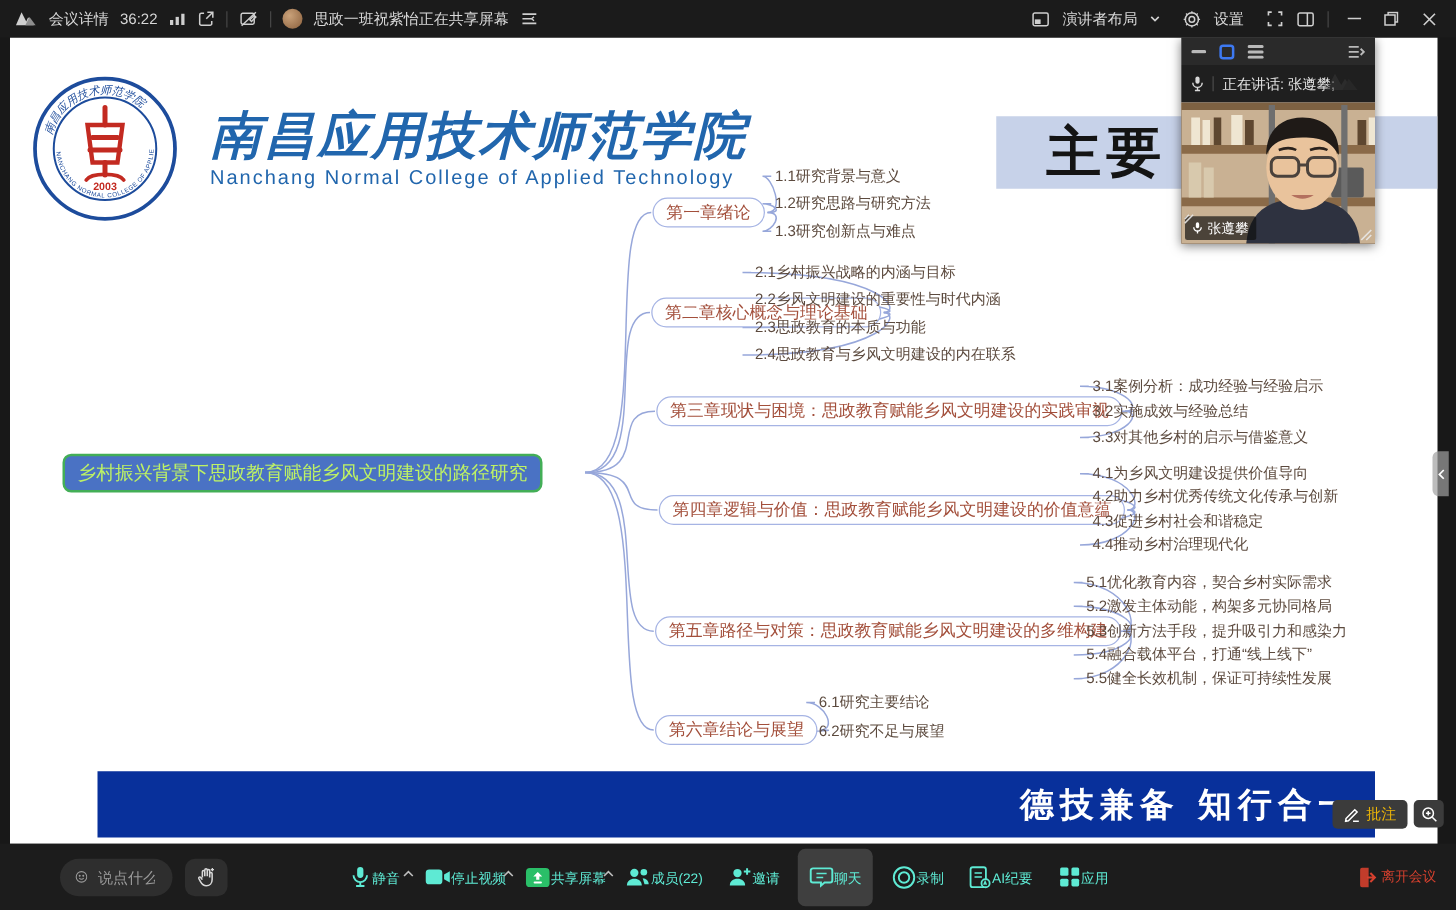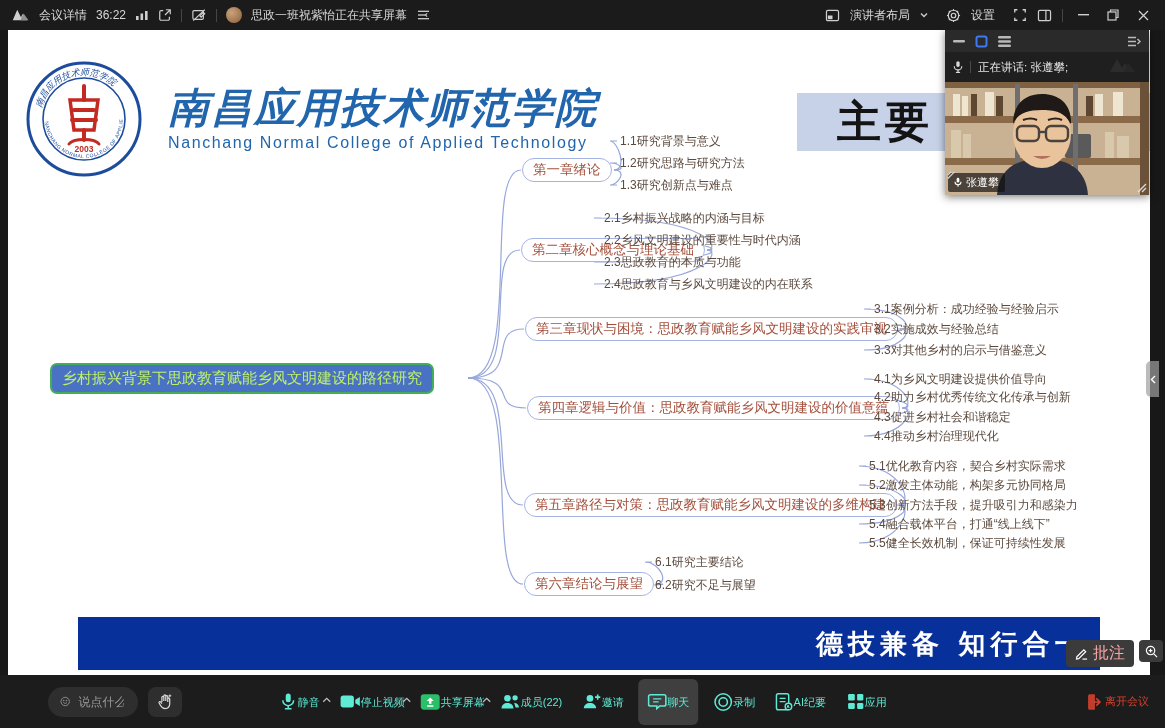--- a/index.html
+++ b/index.html
@@ -30,28 +30,28 @@
   .mm-root{position:absolute;background:#4a72c4;border:2px solid #43ae57;border-radius:7px;color:#bef264;
            font-size:15px;padding:4px 10px;white-space:nowrap;box-sizing:border-box;}
   .mm-box{position:absolute;background:#fff;border:1.3px solid #a6b4e4;border-radius:12px;color:#a34f3b;
           font-size:13.5px;padding:2px 10px;white-space:nowrap;transform:translateY(-50%);}
   .mm-sub{position:absolute;color:#5c4a3e;font-size:12px;white-space:nowrap;transform:translateY(-50%);}
   .motto-bar{position:absolute;left:70px;top:587px;width:1022px;height:53px;background:#08309b;}
   .motto-bar span{position:absolute;left:738px;top:50%;transform:translateY(-50%);color:#fff;
                   font-family:"DejaVu Serif",serif;font-weight:bold;font-size:27px;letter-spacing:5px;}
   
   .annotate{position:absolute;left:1066px;top:640px;display:flex;gap:5px;z-index:7;}
-  .anno-pill{display:flex;align-items:center;gap:5px;background:#3b3b3b;color:#fca5a5;font-size:16px;
+  .anno-pill{display:flex;align-items:center;gap:5px;background:#3b3b3b;color:#eab308;font-size:12px;
              border-radius:4px;padding:3px 9px;font-family:Liberation Serif, serif;}
   .anno-zoom{display:flex;align-items:center;justify-content:center;background:#3b3b3b;border-radius:4px;width:24px;height:22px;}
   
   .edge-tab{position:absolute;left:1146px;top:361px;width:13px;height:36px;background:rgba(160,160,160,.7);
             border-radius:5px 0 0 5px;display:flex;align-items:center;justify-content:center;z-index:6;}
   
-  .video-panel{position:absolute;left:945px;top:30px;width:204px;height:165px;z-index:5;
+  .video-panel{position:absolute;left:945px;top:30px;width:155px;height:165px;z-index:5;
                box-shadow:0 2px 8px rgba(0,0,0,.5);}
   .vp-row1{height:22px;background:#2a2a2a;display:flex;align-items:center;gap:10px;padding:0 8px;}
   .vp-row1 .sp{flex:1;}
   .vp-row2{height:30px;background:#1f1f1f;display:flex;align-items:center;gap:7px;padding:0 8px;position:relative;}
   .vp-row2 .speak{color:#e3e3e3;font-size:11.5px;white-space:nowrap;}
   .vp-sep{width:1px;height:12px;background:#4a4a4a;}
   .vp-water{position:absolute;right:6px;top:4px;opacity:.5;}
   .vp-video{position:relative;height:113px;background:#6b5138;overflow:hidden;}
   .vp-video svg{display:block;}
   .name-tag{position:absolute;left:3px;bottom:3px;background:rgba(15,15,15,.68);color:#fff;font-size:11px;

